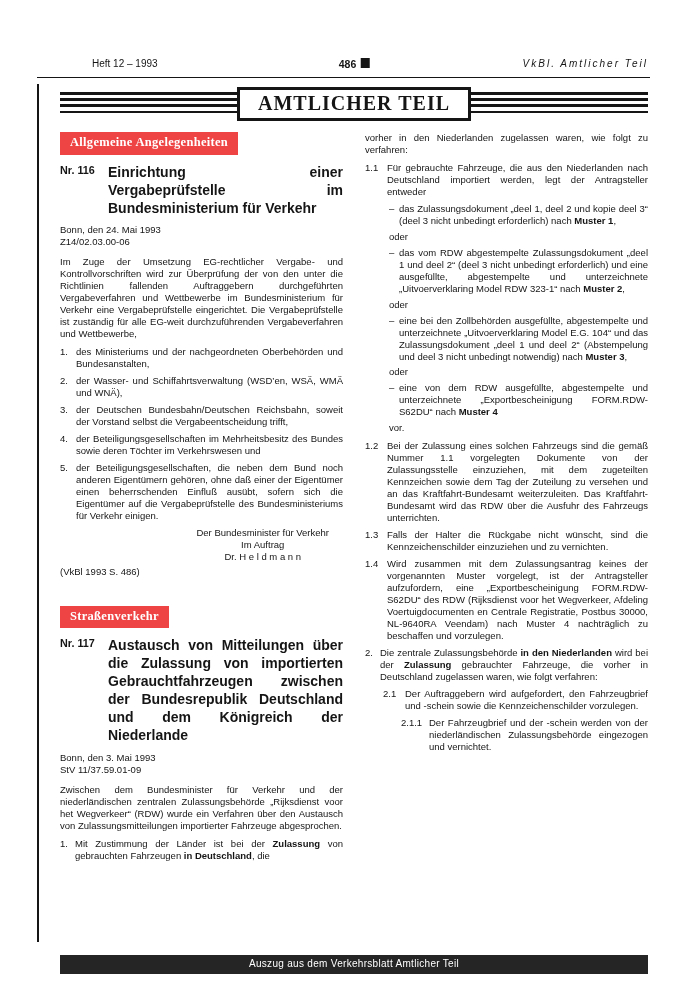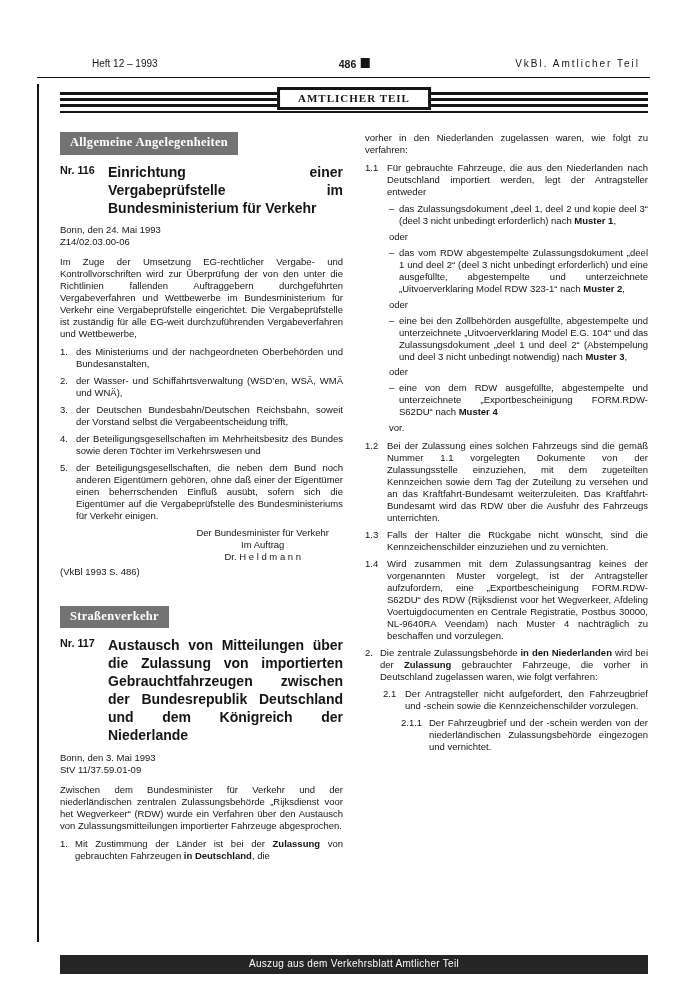--- a/index.html
+++ b/index.html
@@ -8,36 +8,36 @@
     position:relative; width:700px; height:990px; background:#fff;
     font-family:"Liberation Sans", sans-serif; color:#151515; overflow:hidden;
   }
   .vrule { position:absolute; left:37px; top:84px; width:2px; height:858px; background:#151515; }
 
   
   .page-header { position:relative; height:16px; margin:58px 52px 0 60px; font-size:10px; }
   .hdr-left { position:absolute; left:0; top:0;padding-left:32px; }
   .hdr-center { position:absolute; left:50%; transform:translateX(-50%); top:0; font-weight:bold; font-size:10.5px; display:flex; gap:4px; }
   .pn-marker { display:inline-block; width:9px; height:10px; background:#151515; }
-  .hdr-right { position:absolute; right:8px; top:0; letter-spacing:2px; }
+  .hdr-right { position:absolute; right:0; top:0; letter-spacing:2px;font-style:italic; }
   .header-rule { margin:3px 50px 0 37px; height:1px; background:#151515; }
 
   
   .banner { position:relative; height:34px; margin:8px 52px 12px 60px; }
   .banner-lines { position:absolute; left:0; right:0; top:6px; height:21px;
     background:repeating-linear-gradient(#151515 0 2.6px, #ffffff 2.6px 6.2px); }
   .banner-box { position:absolute; left:50%; top:1px; transform:translateX(-50%);
     background:#fff; border:3px solid #151515; padding:2px 18px 3px;
-    font-family:"Liberation Serif", serif; font-weight:bold; font-size:11px; letter-spacing:1px; white-space:nowrap; }
+    font-family:"Liberation Serif", serif; font-weight:bold; font-size:20px; letter-spacing:1px; white-space:nowrap; }
 
   
   .columns { display:flex; gap:22px; margin:0 52px 0 60px; }
   .col { flex:1 1 0; font-size:9.5px; line-height:1.26; }
 
-  .section-heading { display:inline-block; background:#737373; color:#fff;
+  .section-heading { display:inline-block; background:#ef4444; color:#fff;
     font-family:"Liberation Serif", serif; font-weight:bold; font-size:12.5px;
     padding:3px 10px 4px; margin-bottom:9px; letter-spacing:.3px; }
   .mt-gap { margin-top:26px; }
 
   .art-head { display:flex; margin-bottom:7px; }
   .art-num { font-weight:bold; width:48px; flex:none; font-size:10.8px; line-height:1.28; }
   .art-title { font-weight:bold; flex:1; text-align:justify; font-size:14px; line-height:1.28; }
 
   .dateline { text-align:left; padding-right:8px; margin-bottom:8px; }
   .just { text-align:justify; margin-bottom:6px; }
@@ -195,21 +195,21 @@
         <span class="num">1.4</span>
         <span class="txt">Wird zusammen mit dem Zulassungsantrag keines der vorgenannten Muster vorgelegt, ist der Antragsteller aufzufordern, eine „Exportbescheinigung FORM.RDW-S62DU“ des RDW (Rijksdienst voor het Wegverkeer, Afdeling Voertuigdocumenten en Centrale Registratie, Postbus 30000, NL-9640RA Veendam) nach Muster 4 nachträglich zu beschaffen und vorzulegen.</span>
       </div>
 
       <div class="hang g15">
         <span class="num">2.</span>
         <span class="txt"><span>Die zentrale Zulassungsbehörde </span><span class="b">in den Niederlanden</span><span> wird bei der </span><span class="b">Zulassung</span><span> gebrauchter Fahrzeuge, die vorher in Deutschland zugelassen waren, wie folgt verfahren:</span></span>
       </div>
       <div class="hang g22 ind18">
         <span class="num">2.1</span>
-        <span class="txt">Der Antragsteller nicht aufgefordert, den Fahrzeugbrief und -schein sowie die Kennzeichenschilder vorzulegen.</span>
+        <span class="txt">Der Auftraggebern wird aufgefordert, den Fahrzeugbrief und -schein sowie die Kennzeichenschilder vorzulegen.</span>
       </div>
       <div class="hang g28 ind36">
         <span class="num">2.1.1</span>
         <span class="txt">Der Fahrzeugbrief und der -schein werden von der niederländischen Zulassungsbehörde eingezogen und vernichtet.</span>
       </div>
     </div>
   </div>
 
   <footer class="page-footer">
     <span>Auszug aus dem Verkehrsblatt Amtlicher Teil</span>

